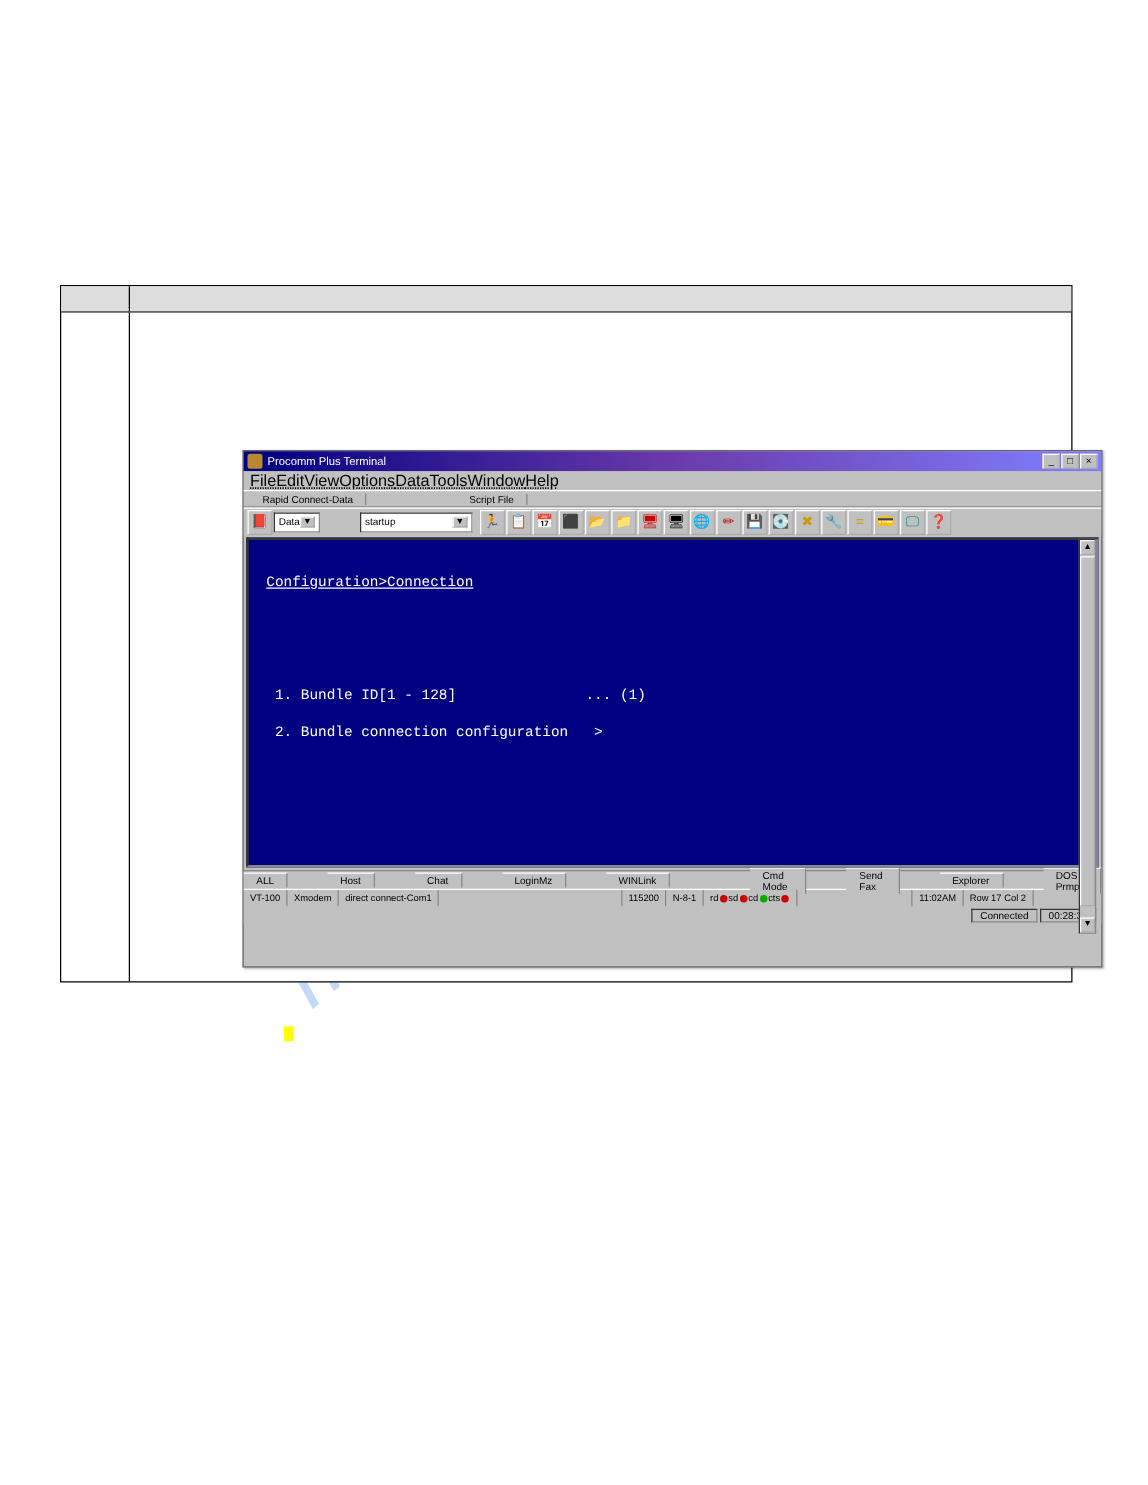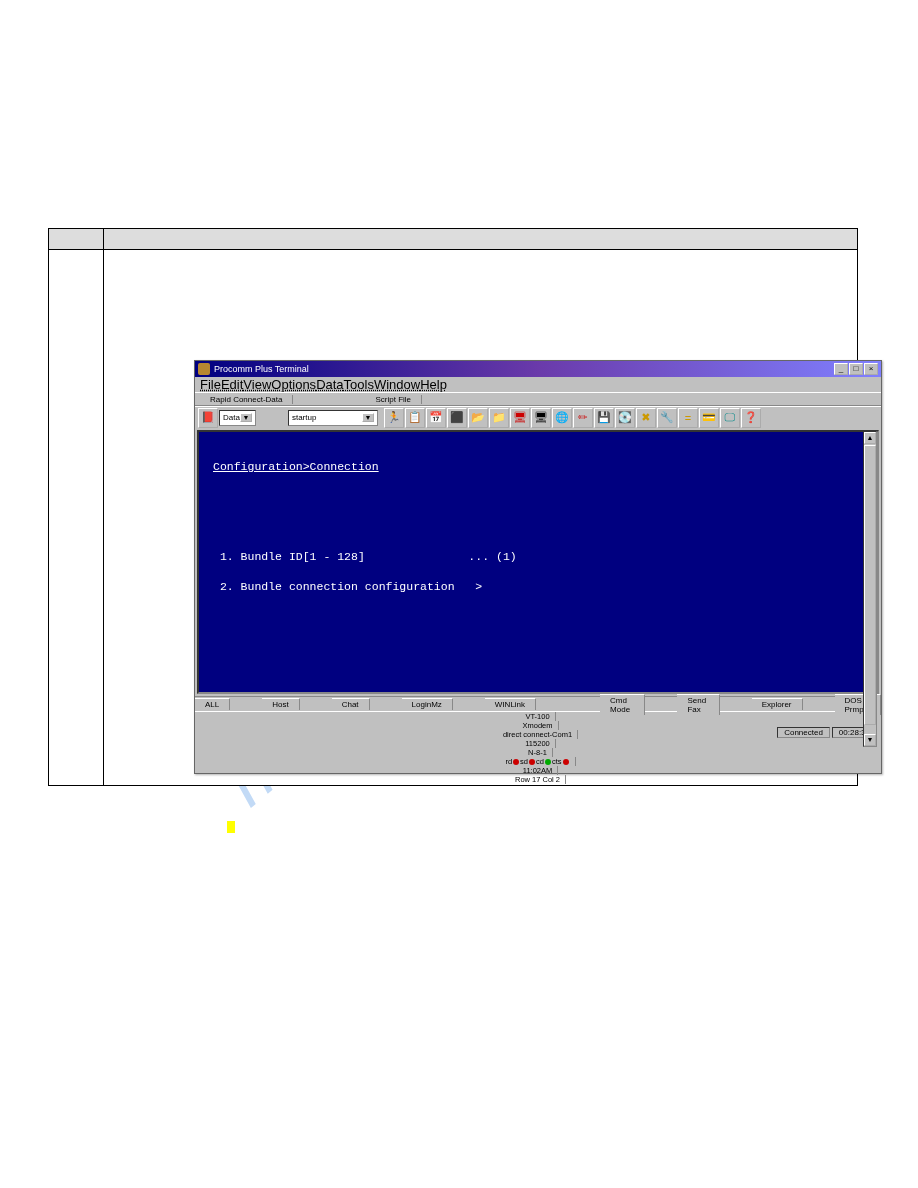--- a/index.html
+++ b/index.html
@@ -221,21 +221,20 @@
   border-top: 1px solid #fff;
 }
 
 .status-bar {
   height: 14px;
   background: #c0c0c0;
   border-top: 1px solid #fff;
   display: flex;
   font-size: 7.5px;
   align-items: center;
-  flex-direction: column;
 }
 .status-cell {
   padding: 0 5px;
   border-right: 1px inset #888;
   height: 100%;
   display: flex;
   align-items: center;
 }
 .led-red { width:6px; height:6px; background:#c00; border-radius:50%; display:inline-block; margin:0 1px;}
 .led-green { width:6px; height:6px; background:#0a0; border-radius:50%; display:inline-block; margin:0 1px;}

